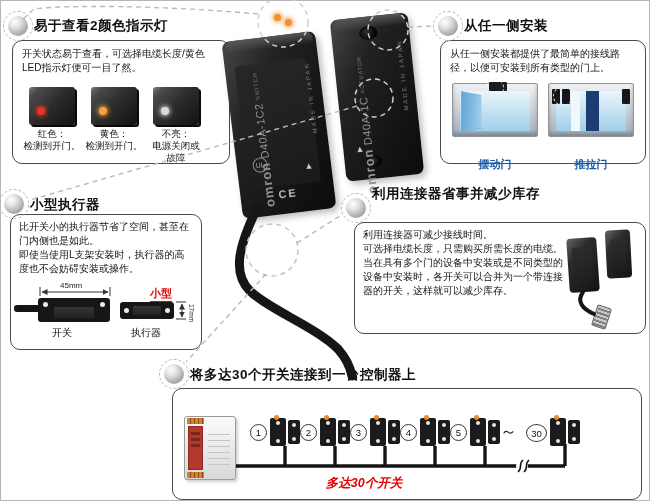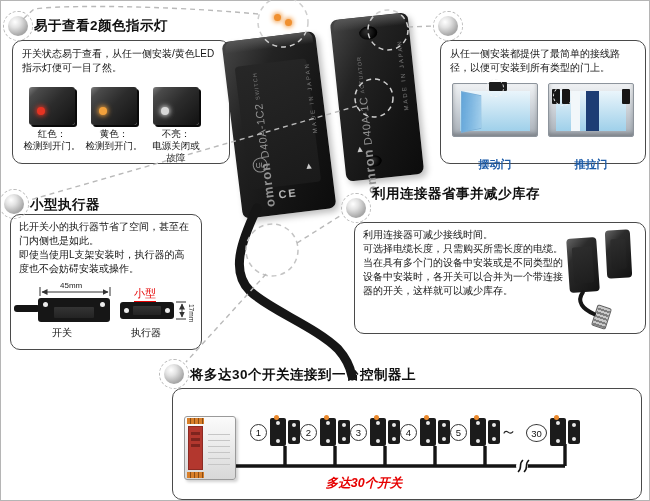--- a/index.html
+++ b/index.html
@@ -35,21 +35,21 @@
   .slide-bar{position:absolute;top:7px;left:37px;width:13px;height:40px;background:#1c3d74;}
   .slide-strip{position:absolute;top:7px;left:22px;width:9px;height:40px;background:#f2f7fa;}
   .slide-sw{position:absolute;width:8px;height:15px;background:#161616;border-radius:1px;}
   .mini-dash{position:absolute;border:1.2px dashed #f4f4f4;border-radius:50%;}
   .door-label{font-size:11px;font-weight:bold;margin-top:20px;}
   
   .diag-rect{position:absolute;background:#161616;border-radius:3px;z-index:2;}
   .diag-hole{position:absolute;width:5px;height:5px;border-radius:50%;background:#ececec;}
   .diag-plate{position:absolute;background:linear-gradient(#343434,#232323);border-radius:1px;}
   .diag-label{position:absolute;font-size:10px;color:#141414;z-index:2;}
-  .tag-small{position:absolute;font-size:11px;font-weight:normal;border-bottom:1.4px solid currentColor;z-index:2;}
+  .tag-small{position:absolute;font-size:11px;font-weight:bold;border-bottom:1.4px solid currentColor;z-index:2;margin-left:16px;}
   .cable-stub{position:absolute;background:#141414;border-radius:3px;z-index:2;}
   
   .cn-box{position:absolute;border-radius:4px;z-index:2;background:linear-gradient(135deg,#666 0%,#2c2c2c 30%,#131313 100%);}
   .cn-box::after{content:"";position:absolute;left:5px;right:5px;top:9px;bottom:9px;background:linear-gradient(160deg,#2e2e2e,#1d1d1d);border-radius:2px;}
   .cn-plug{position:absolute;width:13px;height:20px;border-radius:2px;z-index:2;transform:rotate(18deg);
            background:repeating-linear-gradient(180deg,#c9c9c9 0 2px,#7e7e7e 2px 4px);border:1px solid #5d5d5d;}
   
   .plc{position:absolute;left:184px;top:416px;width:50px;height:62px;z-index:6;border:1px solid #9a9a9a;border-radius:3px;
        background:linear-gradient(180deg,#fbfbfb,#d8d8d8);box-shadow:2px 2px 3px rgba(0,0,0,.18);}
   .plc-red{position:absolute;left:3px;top:9px;width:15px;height:44px;background:#b3372e;
@@ -98,21 +98,21 @@
   #overlay{position:absolute;left:0;top:0;z-index:5;pointer-events:none;}
 </style>
 </head>
 <body>
 
 <div id="canvas">
 
   <span class="bullet" style="left:8px;top:16px;"></span>
   <div class="ftitle" style="left:34px;top:17px;">易于查看2颜色指示灯</div>
   <div class="fbox" style="left:12px;top:40px;width:216px;height:122px;">
-    <div class="body-text" style="left:9px;top:6px;width:198px;">开关状态易于查看，从任一侧安装/黄色LED指示灯便可一目了然。</div>
+    <div class="body-text" style="left:9px;top:6px;width:198px;">开关状态易于查看，可选择电缆长度/黄色LED指示灯便可一目了然。</div>
     <div class="states-row">
       <div class="state">
         <div class="state-fig">
           <span class="led" style="color: rgb(230, 51, 34);"></span>
         </div>
         <div class="state-label">红色：
 检测到开门。</div>
       </div>
       <div class="state">
         <div class="state-fig">
@@ -126,20 +126,21 @@
           <span class="led" style="color: rgb(217, 217, 217);"></span>
         </div>
         <div class="state-label">不亮：
 电源关闭或
 故障</div>
       </div>
     </div>
   </div>
 
   <span class="bullet" style="left:438px;top:16px;"></span>
+  <div class="ftitle" style="left:464px;top:17px;">从任一侧安装</div>
   <div class="fbox" style="left:440px;top:40px;width:204px;height:122px;">
     <div class="body-text" style="left:9px;top:6px;width:188px;">从任一侧安装都提供了最简单的接线路径，以便可安装到所有类型的门上。</div>
     <div class="doors-row">
       <div class="door-fig">
         <div class="door-frame">
           <div class="door-int"></div>
           <div class="swing-panel"></div>
           <div class="door-sw"></div>
           <span class="mini-dash" style="left:33px;top:-5px;width:16px;height:16px;"></span>
         </div>

